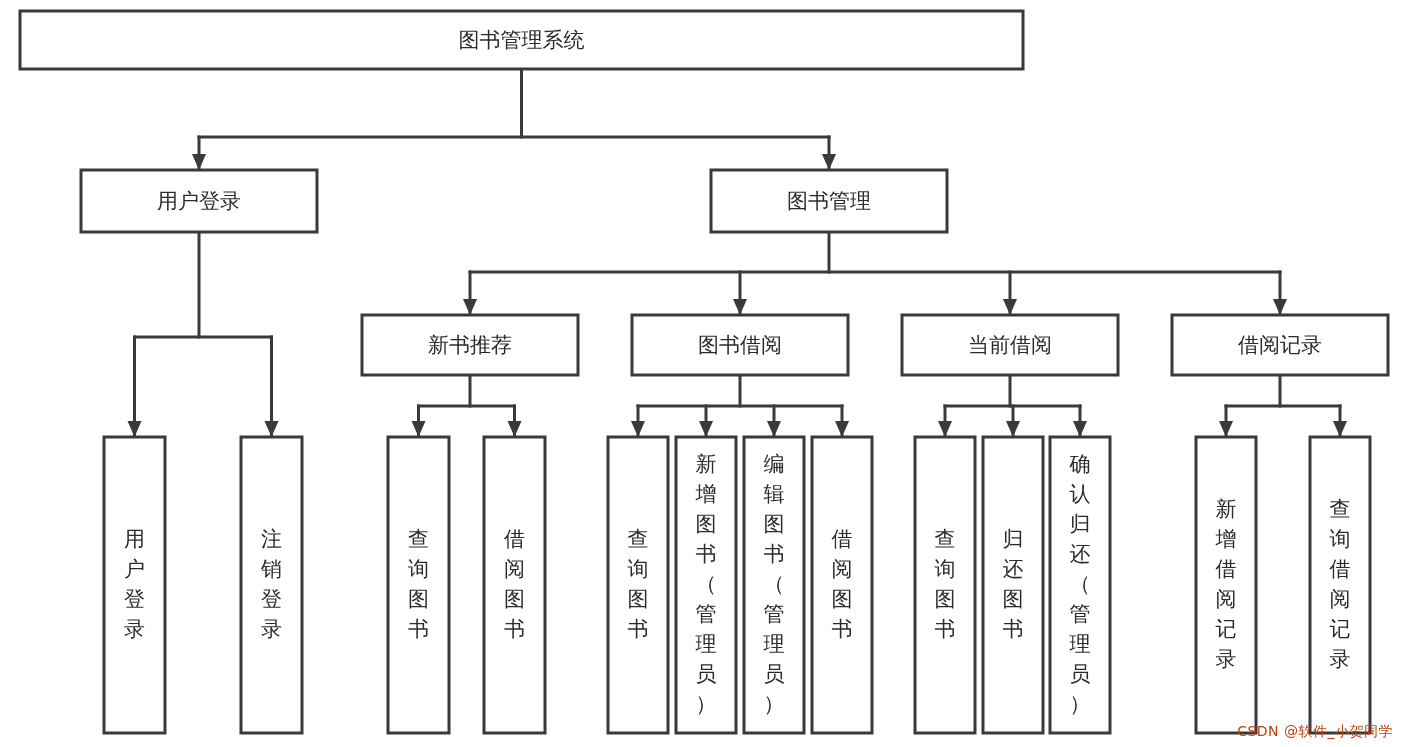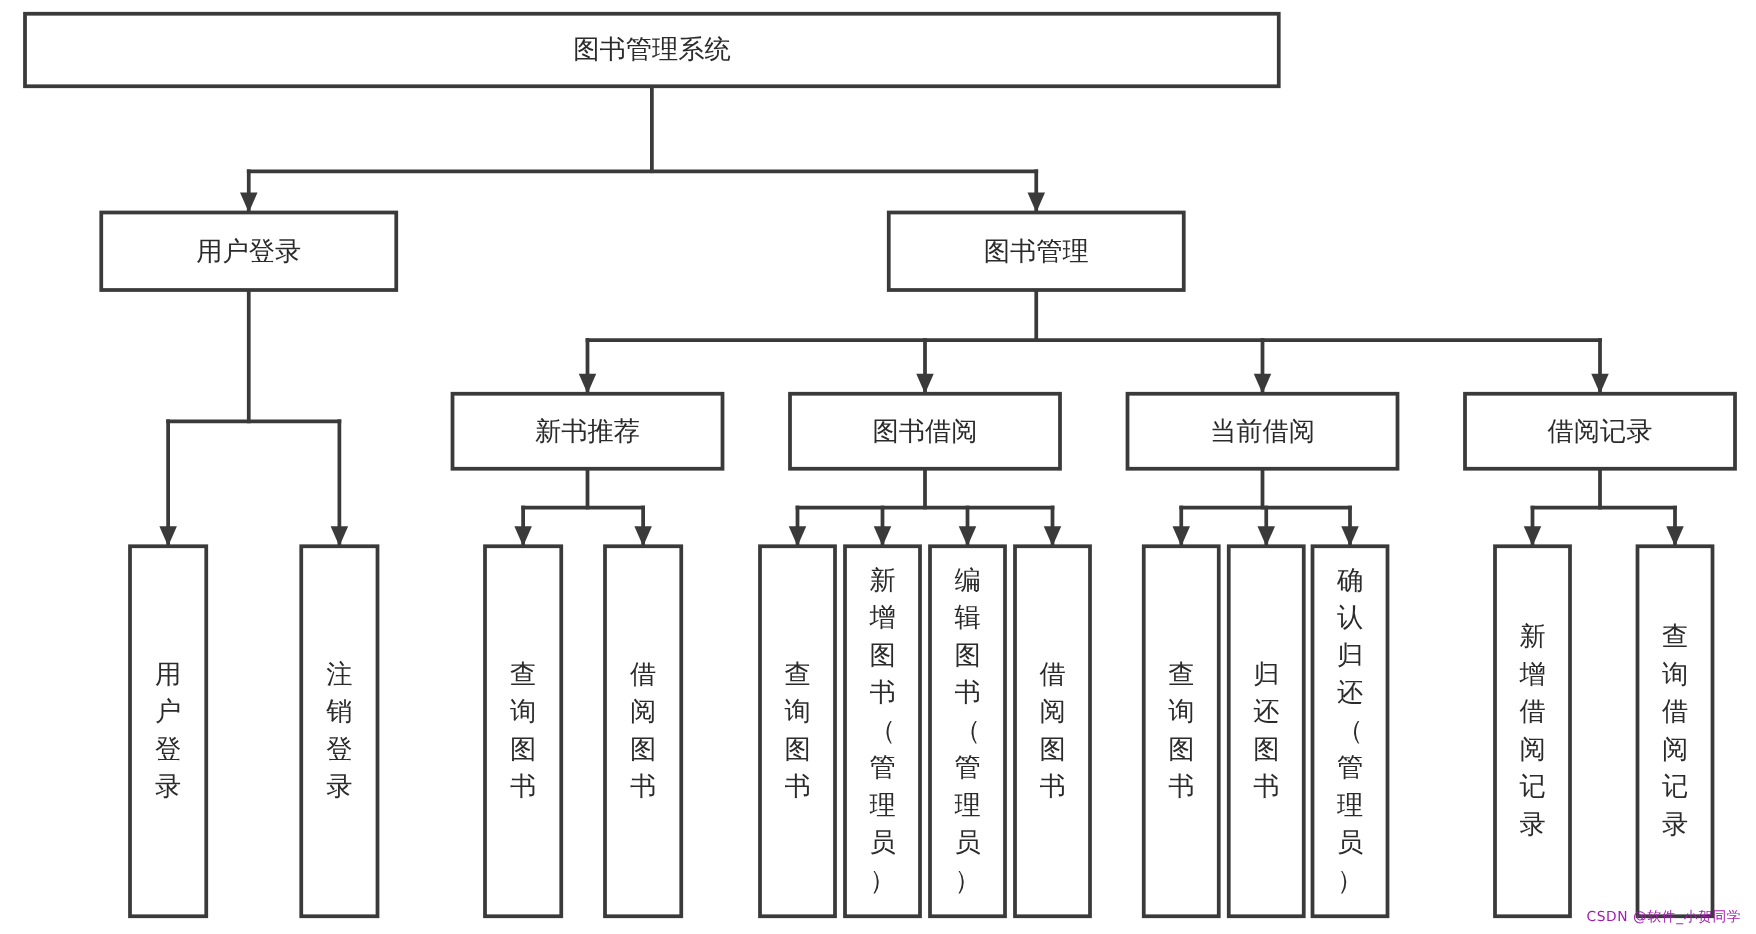--- a/index.html
+++ b/index.html
@@ -18,22 +18,22 @@
     font-family:"DejaVu Sans","Liberation Sans",sans-serif;
     fill:#2b2b2b;
     font-size:21px;
     text-anchor:middle;
     dominant-baseline:middle;
   }
   .watermark{
     position:absolute;
     right:12px;
     bottom:6px;
-    font-size:11px;
-    color:#a21caf;
+    font-size:14px;
+    color:#c2410c;
     font-family:"DejaVu Sans","Liberation Sans",sans-serif;
     white-space:nowrap;
     letter-spacing:0.5px;
     user-select:none;
   }
 </style>
 </head>
 <body>
 
 <div id="diagram-root">

